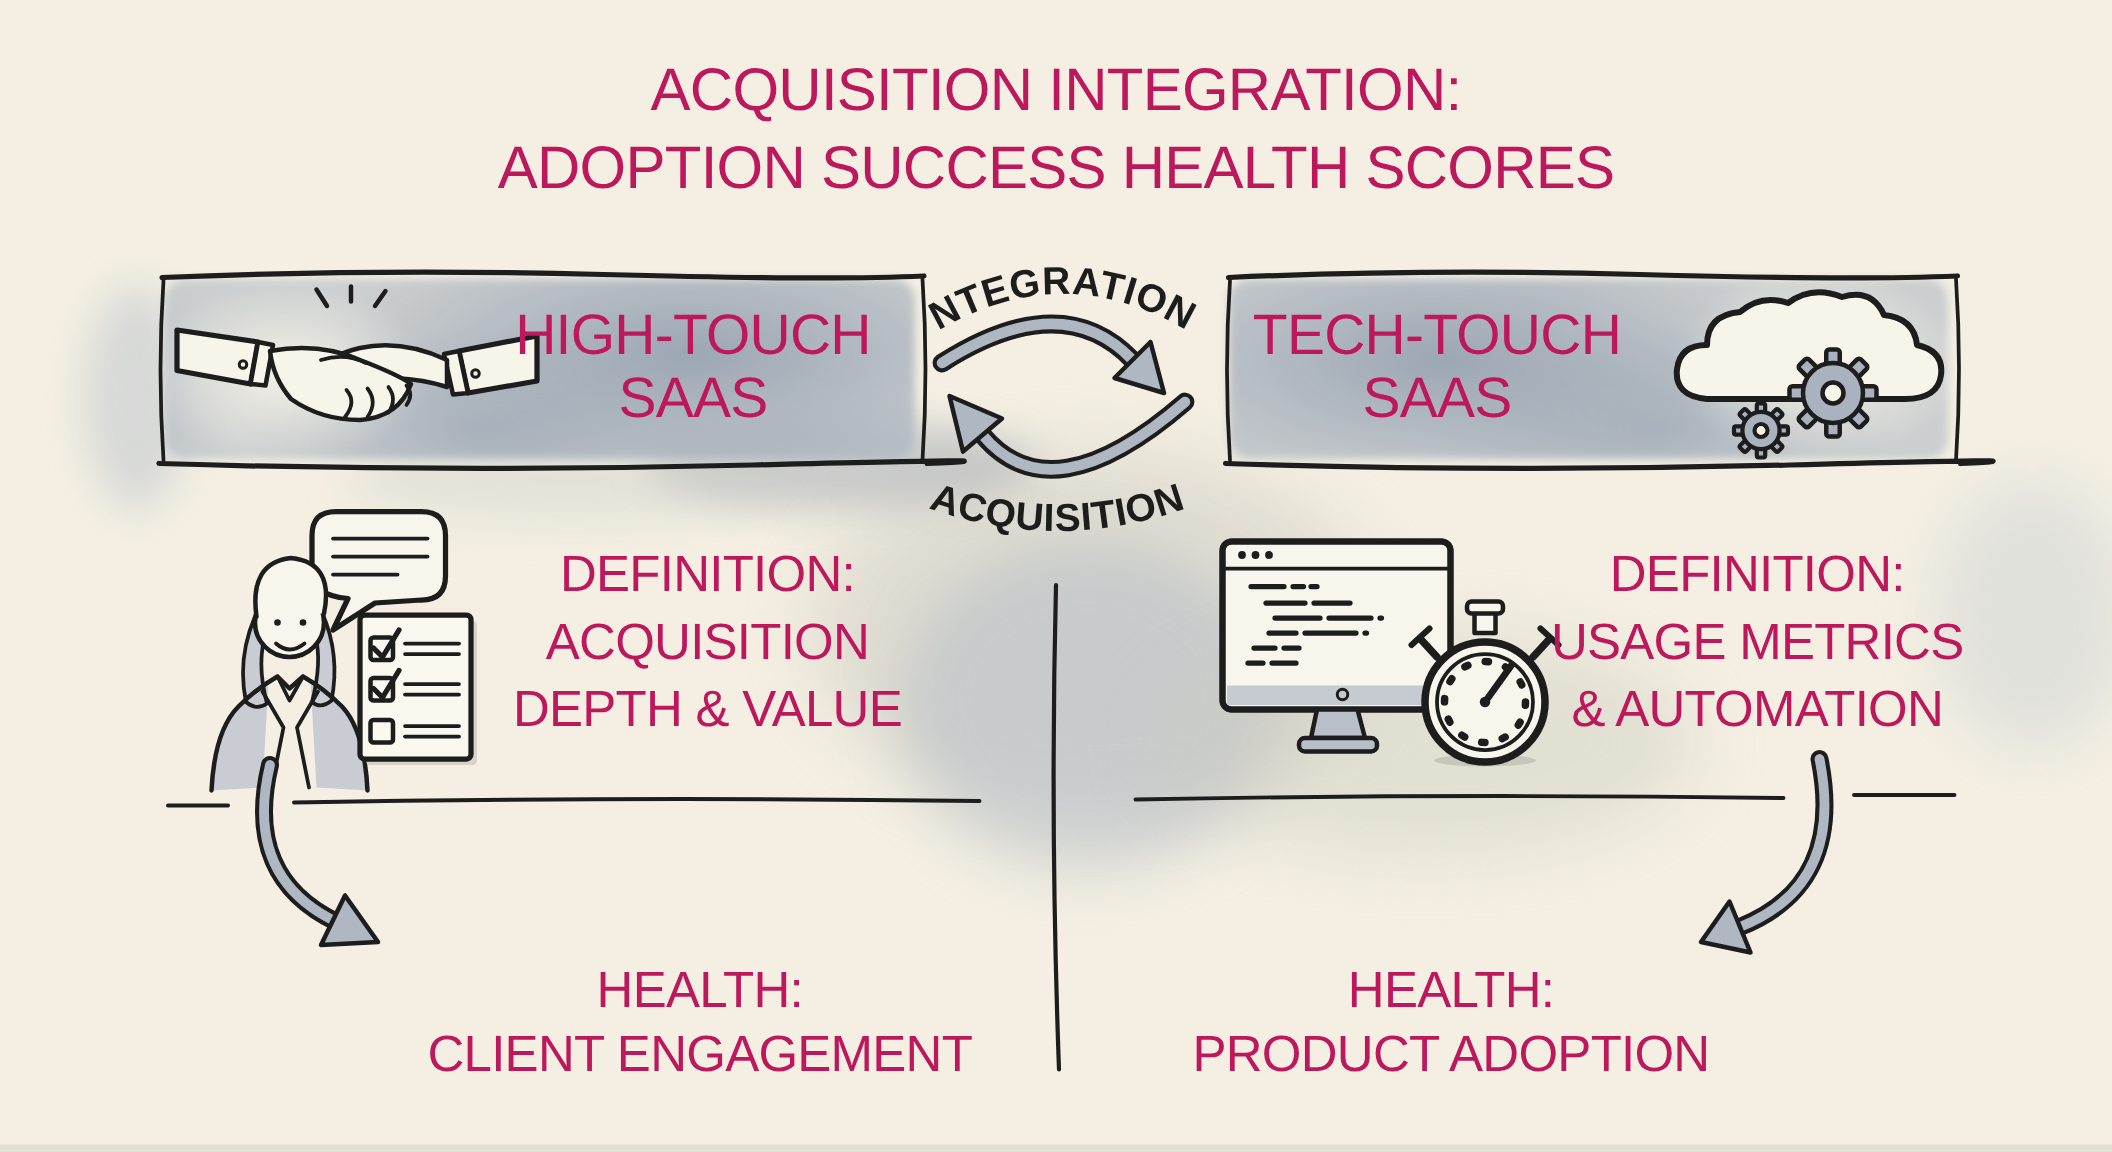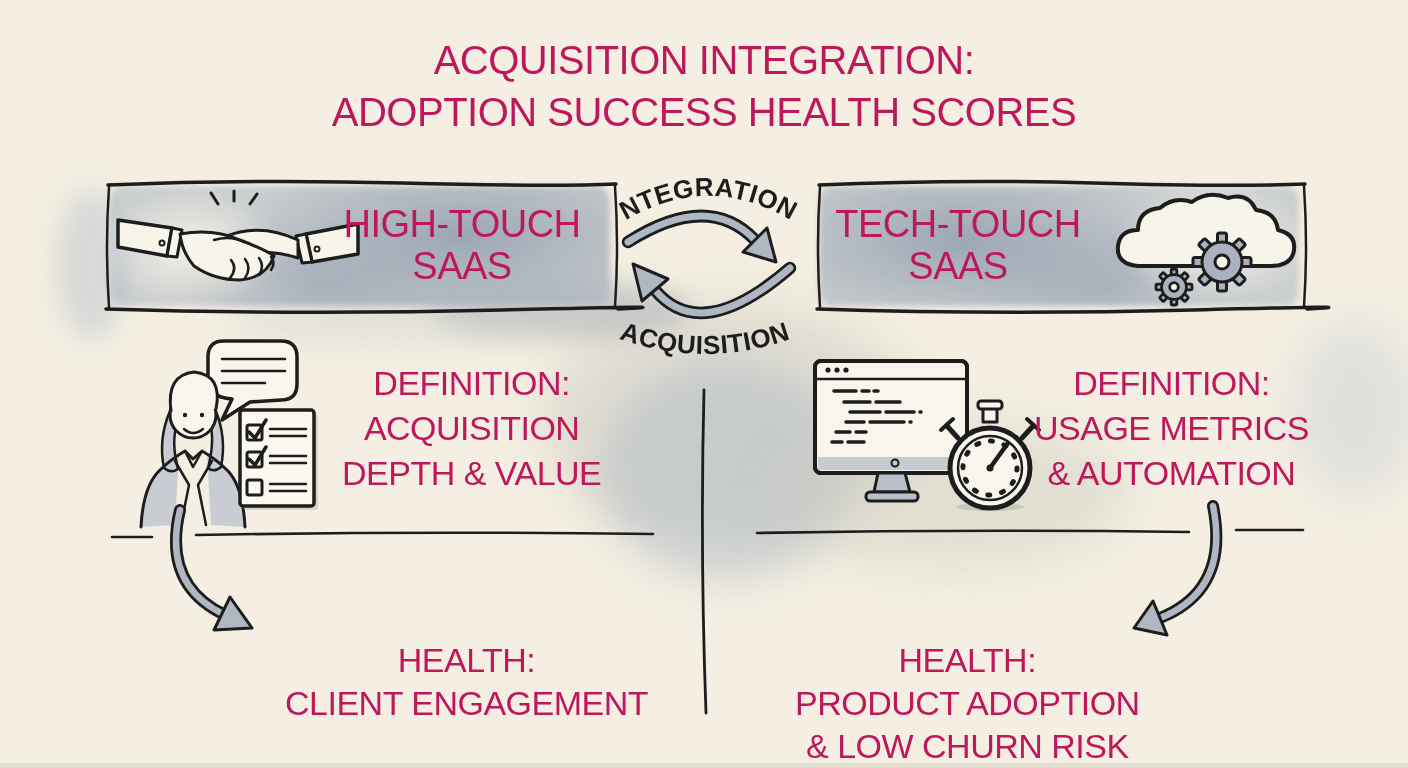--- a/index.html
+++ b/index.html
@@ -251,21 +251,20 @@
     <div>&amp; AUTOMATION</div>
   </div>
 
   <div class="block health-block txt" style="left:248px">
     <div class="indent">HEALTH:</div>
     <div class="indent">CLIENT ENGAGEMENT</div>
   </div>
   <div class="block health-block txt" style="left:795px">
     <div>HEALTH:</div>
     <div>PRODUCT ADOPTION</div>
-    <div>&amp; LOW CHURN RISK</div>
   </div>
 
   <svg class="abs" style="left:0;top:0" width="1408" height="768" viewBox="0 0 1408 768" fill="none" stroke-linecap="round">
     <g stroke="#1d1d1d">
       <path d="M 112,537 H 152" stroke-width="2.6"></path>
       <path d="M 196,535 Q 420,531 653,534" stroke-width="2.6"></path>
       <path d="M 757,533 Q 970,529 1189,532" stroke-width="2.6"></path>
       <path d="M 1236,530 H 1303" stroke-width="2.6"></path>
       <path d="M 704,390 Q 700,550 706,713" stroke-width="2.8"></path>
     </g>

